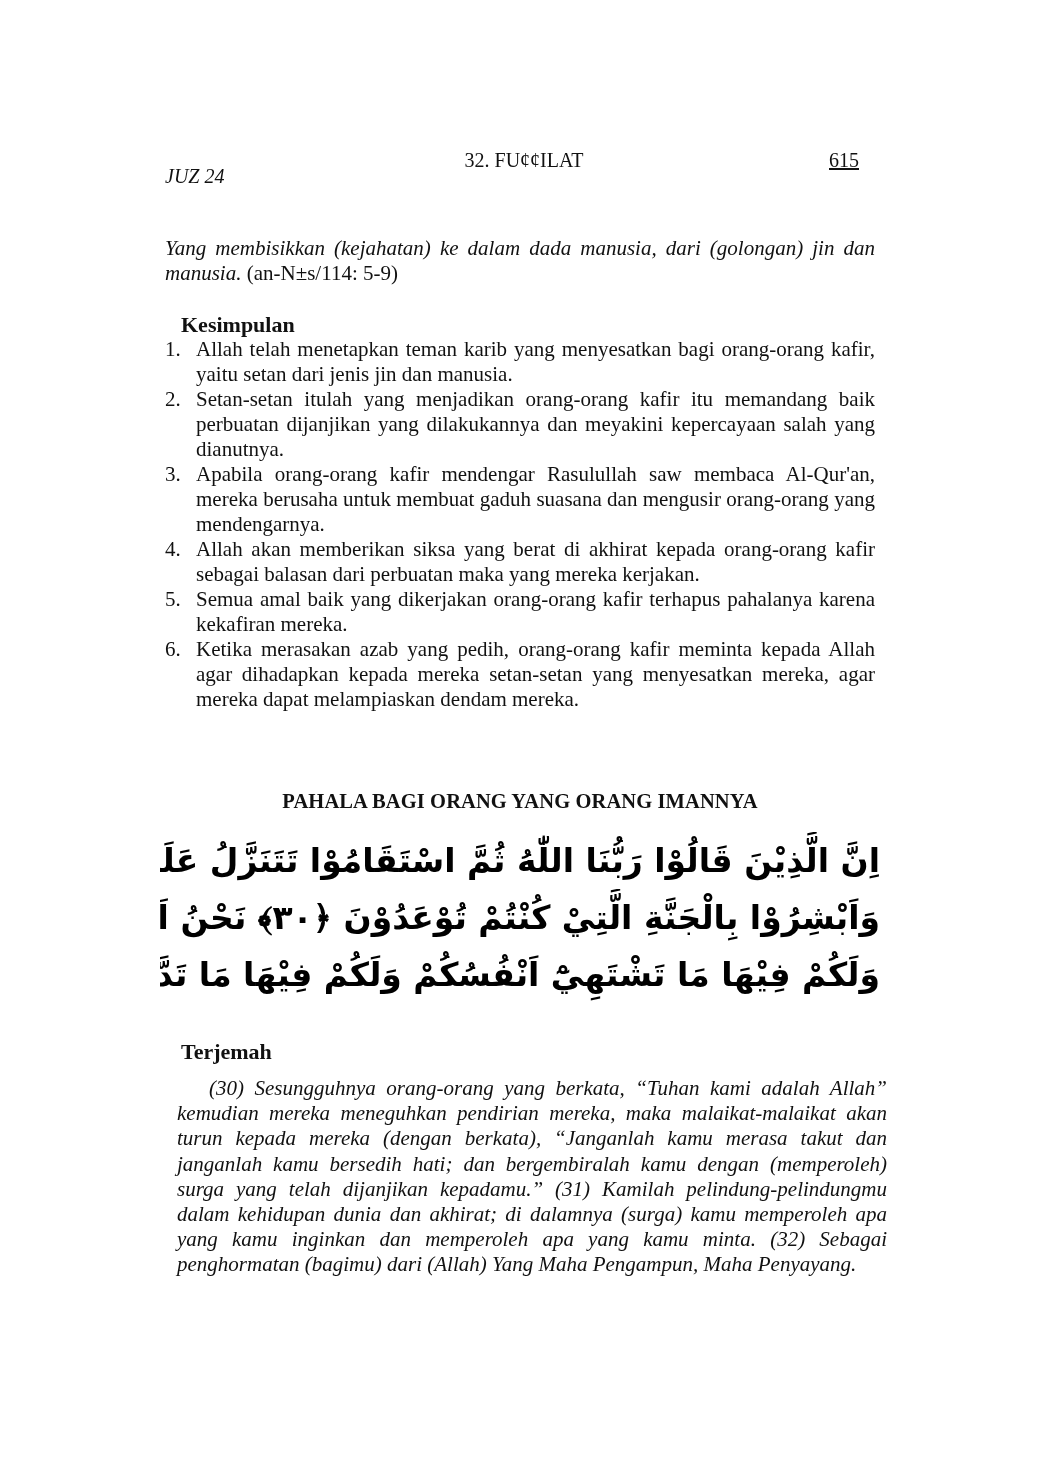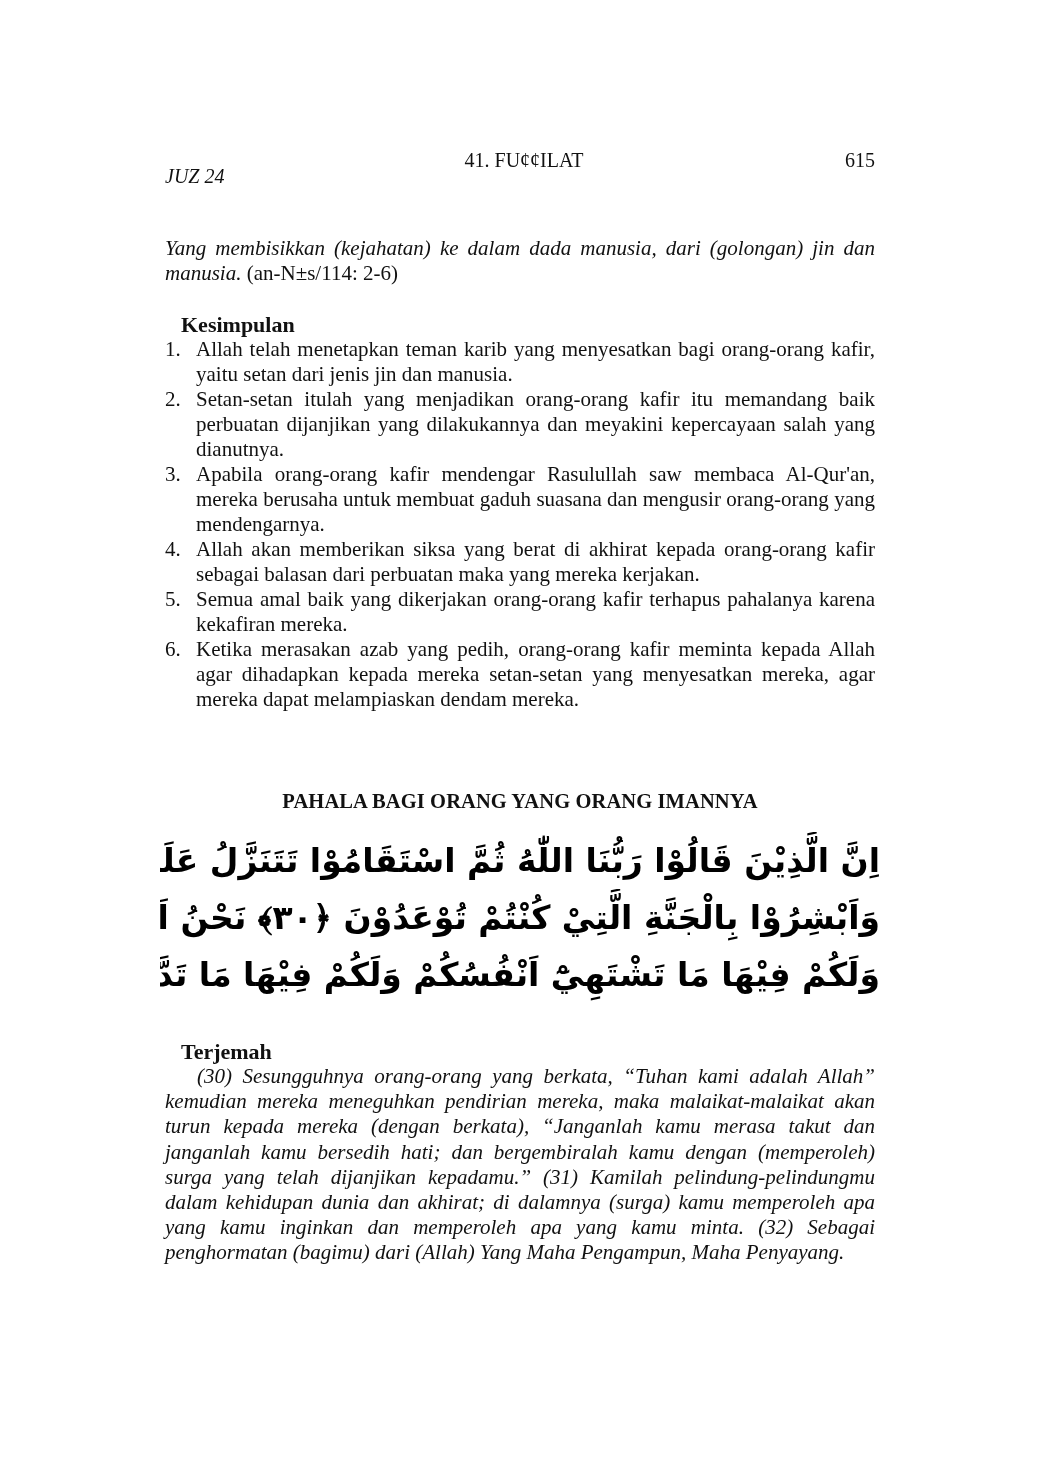--- a/index.html
+++ b/index.html
@@ -25,21 +25,21 @@
       position: absolute;
       top: 147px;
       left: 0;
       width: 710px;
       height: 26px;
       font-size: 20px;
       line-height: 26px;
     }
     .rh-left { position: absolute; left: 0; top: 16px; font-style: italic; }
     .rh-center { position: absolute; left: 0; width: 710px; text-align: center; top: 0; padding-left: 8px; box-sizing: border-box; }
-    .rh-right { position: absolute; right: 0; top: 0; }
+    .rh-right { position: absolute; right: 16px; top: 0; text-decoration: underline; }
 
     .quote {
       position: absolute;
       top: 236px;
       left: 0;
       width: 710px;
       font-size: 21px;
       line-height: 25px;
       text-align: justify;
     }
@@ -118,36 +118,36 @@
     .translation {
       position: absolute;
       top: 1064px;
       left: 0;
       width: 710px;
       font-size: 21px;
       line-height: 25.2px;
       font-style: italic;
       text-align: justify;
       text-indent: 32px;
-      margin: 0;
+      margin: 12px;
     }
   </style>
 </head>
 <body>
 
 <div class="page">
 
   <div class="running-head">
     <span class="rh-left">JUZ 24</span>
-    <span class="rh-center">41. FU¢¢ILAT</span>
+    <span class="rh-center">32. FU¢¢ILAT</span>
     <span class="rh-right">615</span>
   </div>
 
   <p class="quote" style="margin:0;">
-    <span class="it">Yang membisikkan (kejahatan) ke dalam dada manusia, dari (golongan) jin dan manusia.</span><span> (an-N±s/114: 2-6)</span>
+    <span class="it">Yang membisikkan (kejahatan) ke dalam dada manusia, dari (golongan) jin dan manusia.</span><span> (an-N±s/114: 5-9)</span>
   </p>
 
   <div class="section-title kesimpulan-title">Kesimpulan</div>
 
   <ol class="conclusion-list">
     <li>
       <span class="num">1.</span>
       <span>Allah telah menetapkan teman karib yang menyesatkan bagi orang-orang kafir, yaitu setan dari jenis jin dan manusia.</span>
     </li>
     <li>

